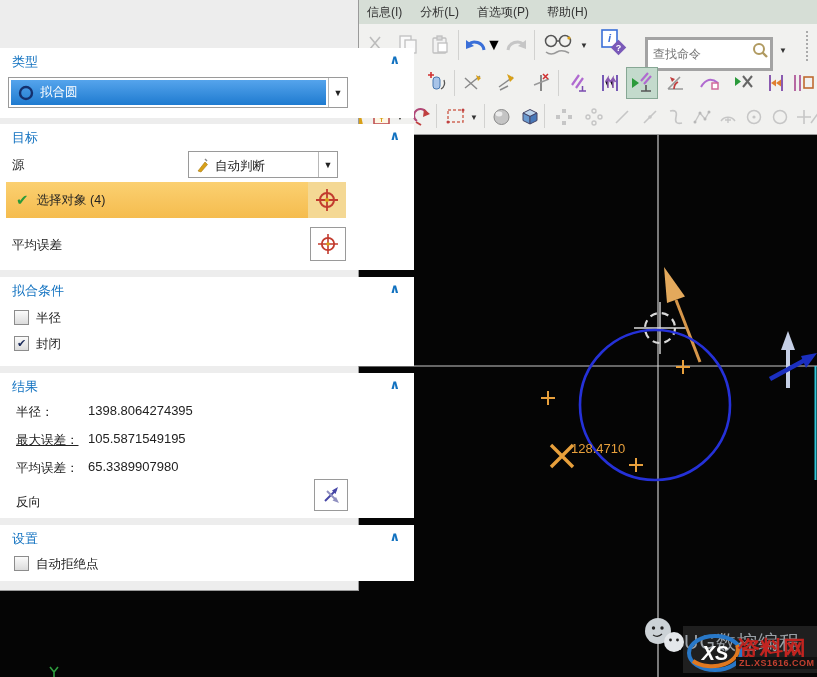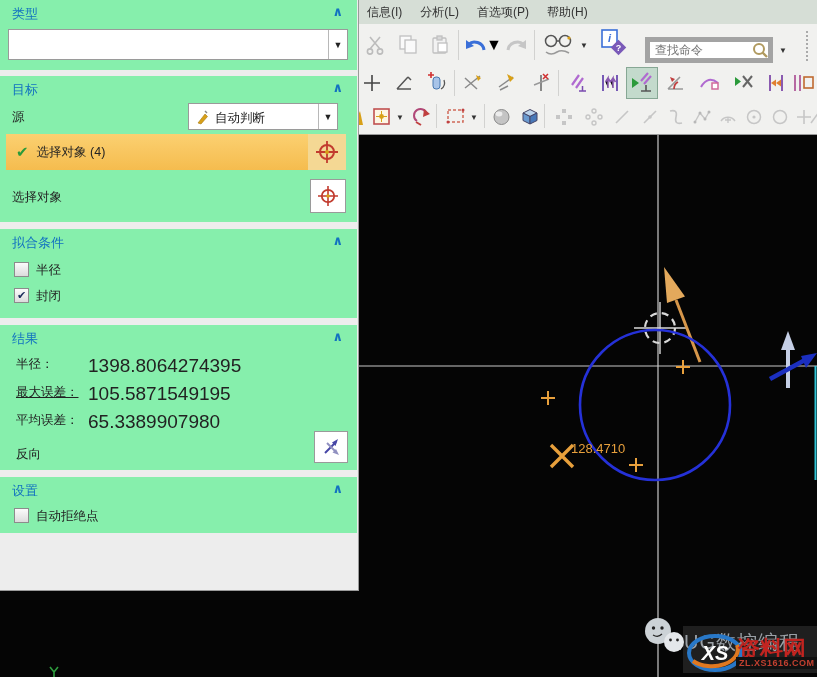--- a/index.html
+++ b/index.html
@@ -7,39 +7,39 @@
        font-family:"Liberation Sans","DejaVu Sans",sans-serif;-webkit-font-smoothing:antialiased;}
   
   .menubar{position:absolute;left:358px;top:0;width:459px;height:24px;background:#d6ded6;
            display:flex;align-items:center;font-size:12px;color:#333;z-index:5;}
   .menubar .mi{padding:3px 9px;cursor:default;}
   .toolbars{position:absolute;left:358px;top:24px;width:459px;height:110px;background:#f1f1ef;
             border-bottom:1px solid #9a9a9a;z-index:5;}
   .trow{position:absolute;left:0;width:459px;}
   .ti{position:absolute;width:28px;height:30px;display:flex;align-items:center;justify-content:center;}
   .vsep{position:absolute;width:1px;background:#d2d2d0;}
-  .searchbox{position:absolute;left:287px;top:13px;width:128px;height:26px;background:#fff;
-             border:5px solid #a3a3a3;font-size:12px;color:#444;padding:0 22px 0 5px;box-sizing:border-box;}
+  .searchbox{position:absolute;left:287px;top:13px;width:128px;height:34px;background:#fff;
+             border:3px solid #a3a3a3;font-size:12px;color:#444;padding:0 22px 0 5px;box-sizing:border-box;}
   .dotsep{position:absolute;left:448px;top:7px;height:30px;border-left:2px dotted #aaa;}
   .active-tool{background:#c3dacc;border:1px solid #86a794;}
   
   .panel{position:absolute;left:0;top:0;width:358px;height:590px;background:#ededed;
          border-right:1px solid #9a9a9a;border-bottom:1px solid #9a9a9a;z-index:10;font-size:12.5px;color:#222;}
-  .card{position:absolute;left:0;width:357px;background:#86efac;}
+  .card{position:absolute;left:0;width:414px;background:#ffffff;margin-top:48px;}
   .sechdr{position:absolute;left:12px;top:5px;color:#1272c0;font-size:13px;}
   .chev{position:absolute;right:14px;top:4px;color:#1272c0;font-size:13px;font-weight:bold;}
   .combo{position:absolute;box-sizing:border-box;background:#fff;border:1px solid #9a9a9a;}
   .combo .arr{position:absolute;right:0;top:0;bottom:0;width:18px;border-left:1px solid #b8b8b8;
               display:flex;align-items:center;justify-content:center;font-size:9px;color:#222;}
   .typesel{position:absolute;left:2px;top:2px;right:21px;bottom:2px;
            background:linear-gradient(#55a4ec,#1f7bd0);display:flex;align-items:center;color:#fff;}
   .cb{position:absolute;width:13px;height:13px;border:1px solid #8c8c8c;background:linear-gradient(#fbfbfb,#dcdcdc);
       display:flex;align-items:center;justify-content:center;font-size:11px;color:#1a2a5a;font-weight:bold;}
   .lbl{position:absolute;white-space:nowrap;}
-  .val{position:absolute;white-space:nowrap;font-size:19px;}
+  .val{position:absolute;white-space:nowrap;font-size:13px;}
   .iconbtn{position:absolute;box-sizing:border-box;border:1px solid #9a9a9a;background:#fff;
            display:flex;align-items:center;justify-content:center;}
   .footer{position:absolute;left:0;top:533px;width:357px;height:57px;background:#efefef;border-top:1px solid #d5d5d5;}
   .btn{position:absolute;top:18px;height:25px;box-sizing:border-box;font-size:12px;color:#222;
        display:flex;align-items:center;justify-content:center;border-radius:2px;}
   .btn.ok{background:linear-gradient(#cfe7f5,#a9d2ec);border:1px solid #6fa8cf;}
   .btn.gray{background:linear-gradient(#e6e6e6,#d2d2d2);border:1px solid #a8a8a8;}
   
   .vpsvg{position:absolute;left:0;top:0;z-index:1;}
   .devlabel{position:absolute;left:571px;top:441px;color:#e8a03c;font-size:13px;z-index:2;}
@@ -413,20 +413,26 @@
     </div>
   </div>
 </div>
 
 <div class="panel">
 
   <div class="card" style="top:0;height:70px;">
     <span class="sechdr">类型</span>
     <span class="chev">∧</span>
     <div class="combo" style="left:8px;top:29px;width:340px;height:31px;">
+      <div class="typesel">
+        <svg width="16" height="16" style="margin:0 6px 0 7px;">
+          <circle cx="8" cy="8" r="6" fill="none" stroke="#14306e" stroke-width="2.4"></circle>
+          </svg>
+        <span>拟合圆</span>
+      </div>
       <span class="arr">▼</span>
     </div>
   </div>
 
   <div class="card" style="top:76px;height:146px;">
     <span class="sechdr">目标</span>
     <span class="chev">∧</span>
     <span class="lbl" style="left:12px;top:33px;">源</span>
     <div class="combo" style="left:188px;top:27px;width:150px;height:27px;">
       <svg width="14" height="16" style="position:absolute;left:6px;top:5px;">
@@ -442,21 +448,21 @@
       <span>选择对象 (4)</span>
     </div>
     <div style="position:absolute;left:308px;top:58px;width:38px;height:36px;background:#f4d894;display:flex;align-items:center;justify-content:center;">
       <svg width="24" height="24">
         <path d="M12 1 v22 M1 12 h22" stroke="#c23b2e" stroke-width="1.8"></path>
         <circle cx="12" cy="12" r="7" fill="none" stroke="#c23b2e" stroke-width="2"></circle>
         <circle cx="12" cy="12" r="2" fill="#d8a018"></circle>
         </svg>
     </div>
 
-    <span class="lbl" style="left:12px;top:113px;">选择对象</span>
+    <span class="lbl" style="left:12px;top:113px;">平均误差</span>
     <div class="iconbtn" style="left:310px;top:103px;width:36px;height:34px;">
       <svg width="22" height="22">
         <path d="M11 1 v20 M1 11 h20" stroke="#c23b2e" stroke-width="1.6"></path>
         <circle cx="11" cy="11" r="6.2" fill="none" stroke="#c23b2e" stroke-width="1.8"></circle>
         <circle cx="11" cy="11" r="1.8" fill="#d8a018"></circle>
         </svg>
     </div>
   </div>
 
   <div class="card" style="top:229px;height:89px;">

